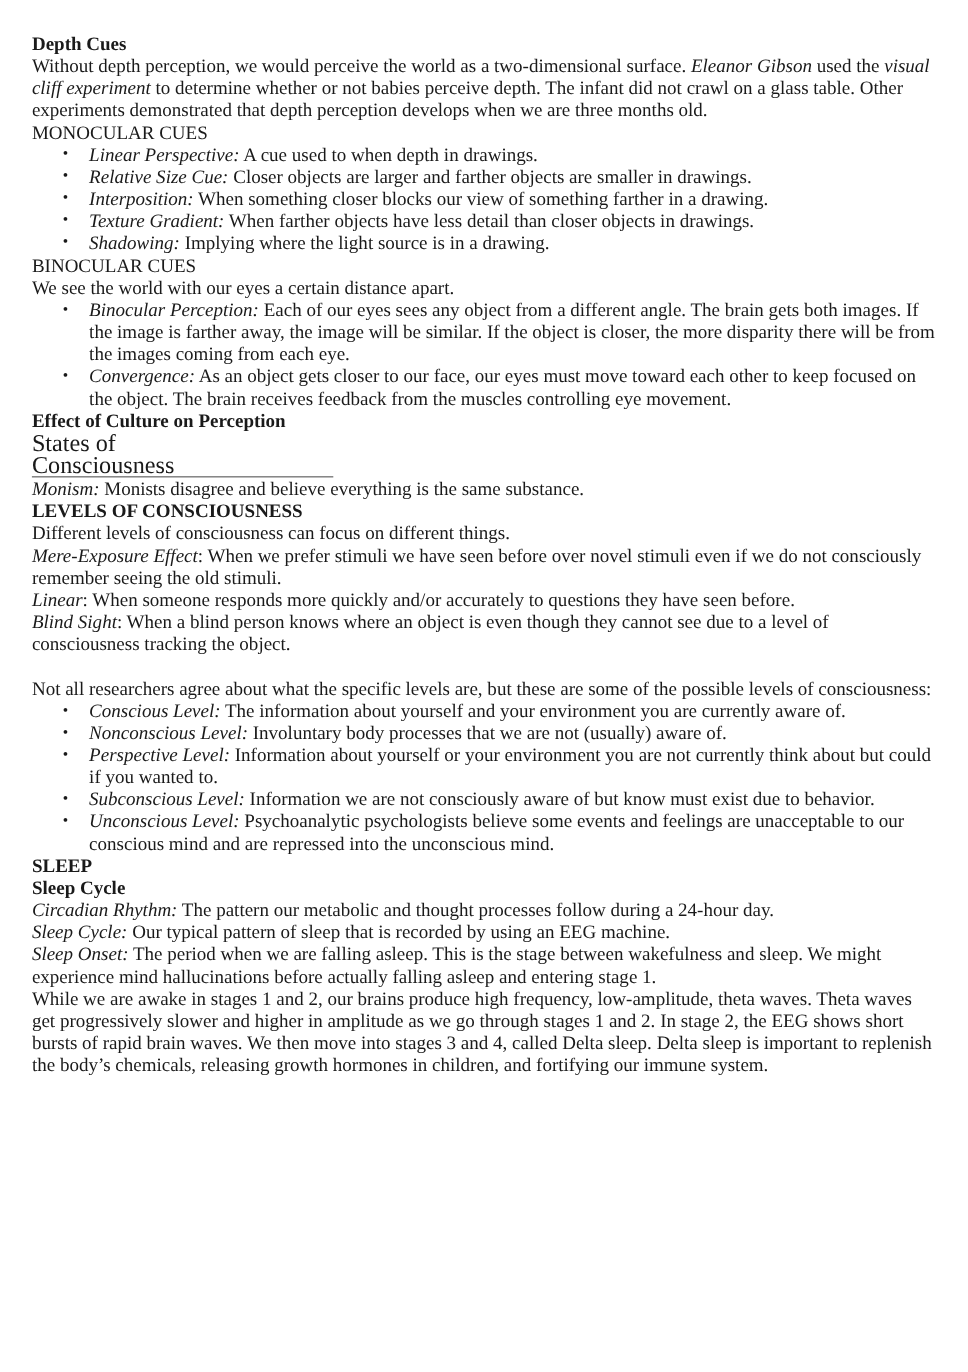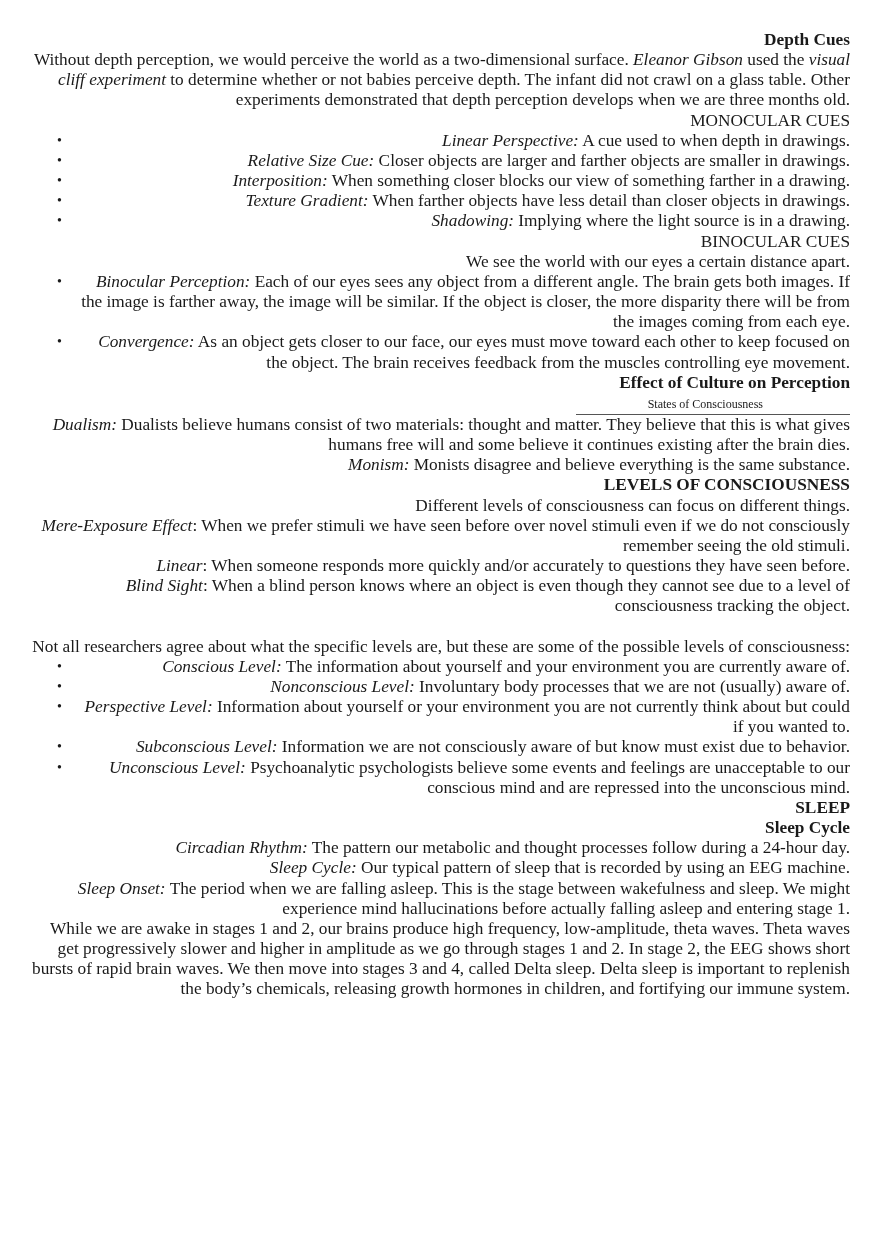--- a/index.html
+++ b/index.html
@@ -9,27 +9,26 @@
       overflow: hidden;
       font-family: "DejaVu Serif", "Liberation Serif", serif;
       color: #1a1a1a;
     }
     .page {
       position: relative;
       padding: 30px 30px 0 29px;
       font-size: 15.4px;
       line-height: 20.15px;
       letter-spacing: -0.15px;
-      text-align: right;
     }
     .page p, .page div { margin: 0; }
     .h-bold { font-weight: bold; }
     .underlined-heading {
       display: inline-block;
-      font-size: 12px;
+      font-size: 22px;
       line-height: 20.15px;
       border-bottom: 1px solid #555;
       padding-right: 87px;
       width: 187px;
     }
     ul.bullets {
       list-style: none;
       margin: 0;
       padding: 0;
     }
@@ -70,21 +69,20 @@
   <ul class="bullets">
     <li><span class="bullet">•</span><em>Binocular Perception:</em><span> Each of our eyes sees any object from a different angle. The brain gets both images. If the image is farther away, the image will be similar. If the object is closer, the more disparity there will be from the images coming from each eye.</span></li>
     <li><span class="bullet">•</span><em>Convergence:</em><span> As an object gets closer to our face, our eyes must move toward each other to keep focused on the object. The brain receives feedback from the muscles controlling eye movement.</span></li>
   </ul>
 
   
   <div class="h-bold">Effect of Culture on Perception</div>
 
   
   <div class="underlined-heading">States of Consciousness</div>
-  <p><em>Dualism:</em><span> Dualists believe humans consist of two materials: thought and matter. They believe that this is what gives humans free will and some believe it continues existing after the brain dies.</span></p>
   <p><em>Monism:</em><span> Monists disagree and believe everything is the same substance.</span></p>
 
   
   <div class="h-bold">LEVELS OF CONSCIOUSNESS</div>
   <p>Different levels of consciousness can focus on different things.</p>
   <p><em>Mere-Exposure Effect</em><span>: When we prefer stimuli we have seen before over novel stimuli even if we do not consciously remember seeing the old stimuli.</span></p>
   <p><em>Linear</em><span>: When someone responds more quickly and/or accurately to questions they have seen before.</span></p>
   <p><em>Blind Sight</em><span>: When a blind person knows where an object is even though they cannot see due to a level of consciousness tracking the object.</span></p>
   <div class="blank"></div>
   <p>Not all researchers agree about what the specific levels are, but these are some of the possible levels of consciousness:</p>

